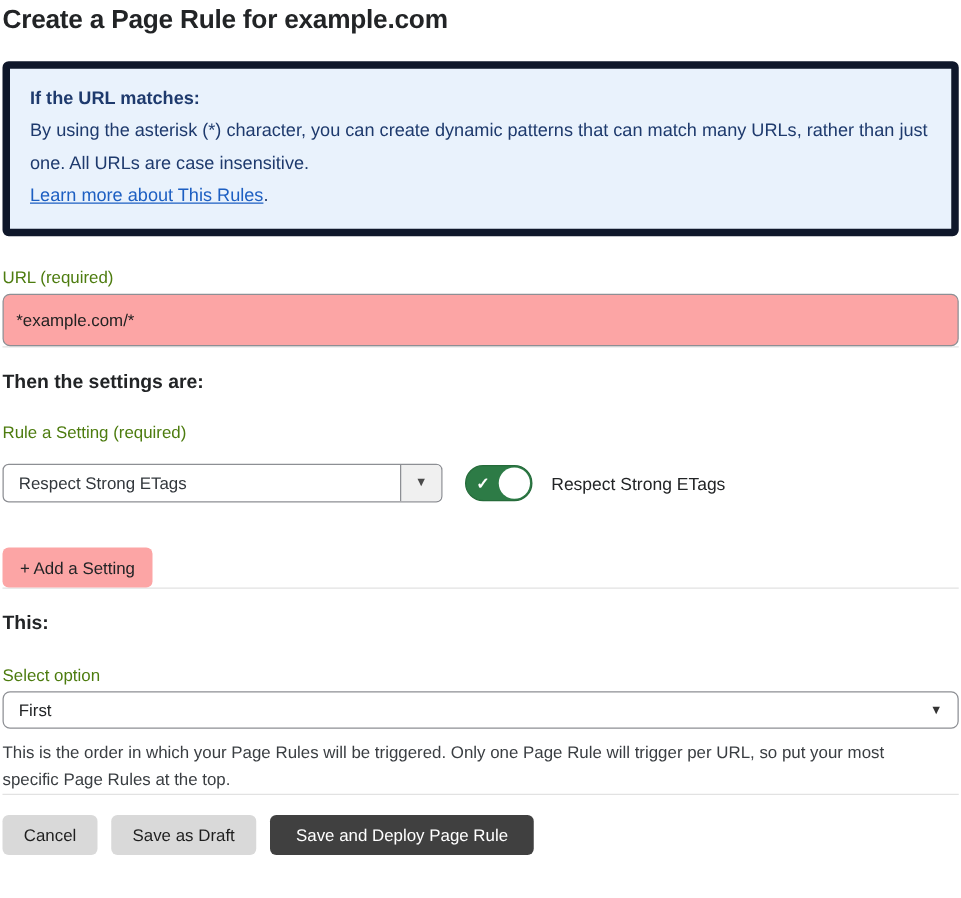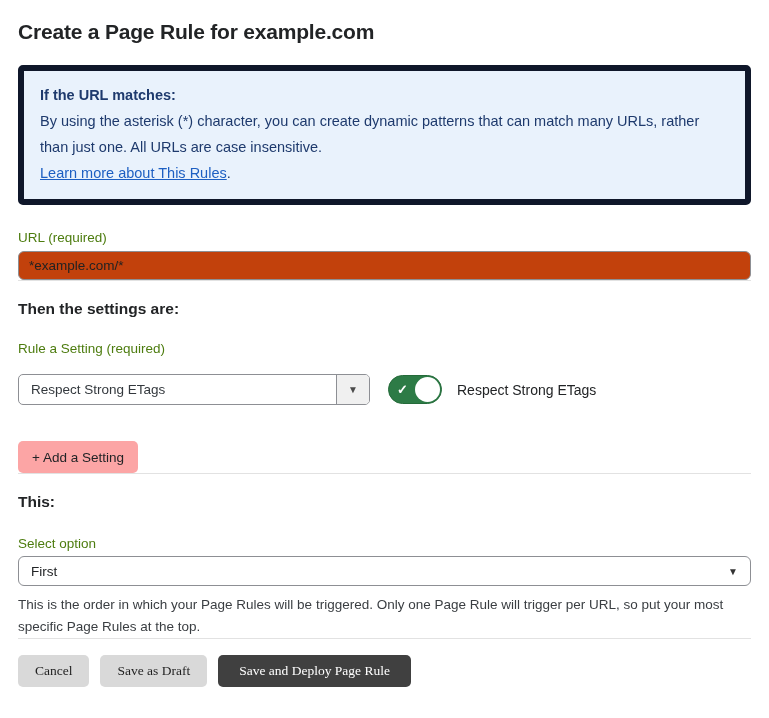--- a/index.html
+++ b/index.html
@@ -5,21 +5,21 @@
   * { box-sizing: border-box; }
   html, body { margin: 0; padding: 0; }
   body {
     width: 769px;
     height: 718px;
     background: #ffffff;
     font-family: "Liberation Sans", sans-serif;
     color: #222;
     overflow: hidden;
   }
-  .container { padding: 18px; }
+  .container { padding: 2px; }
 
   .page-title {
     font-size: 21px;
     font-weight: 700;
     color: #222426;
     margin: 2px 0 0 0;
     letter-spacing: -0.2px;
   }
 
   .info-box {
@@ -40,22 +40,22 @@
   }
 
   .field-label {
     margin-top: 25px;
     font-size: 13.5px;
     color: #4d7c0f;
   }
   .url-input {
     margin-top: 6px;
     width: 100%;
-    height: 29px;
-    background: #c2410c;
+    height: 42px;
+    background: #fca5a5;
     border: 1px solid #8d8f94;
     border-radius: 6px;
     padding: 0 10px;
     font-size: 13.5px;
     color: #222;
     font-family: "Liberation Sans", sans-serif;
   }
 
   hr.divider {
     border: none;
@@ -185,21 +185,21 @@
   .actions {
     margin-top: 16px;
     display: flex;
     gap: 11px;
   }
   .btn {
     height: 32px;
     border: none;
     border-radius: 5px;
     font-size: 13.5px;
-    font-family: Liberation Serif, serif;
+    font-family: Liberation Sans, sans-serif;
     cursor: pointer;
   }
   .btn-gray {
     background: #d9d9d9;
     color: #1f1f1f;
     padding: 0 17px;
   }
   .btn-primary {
     background: #404040;
     color: #ffffff;

